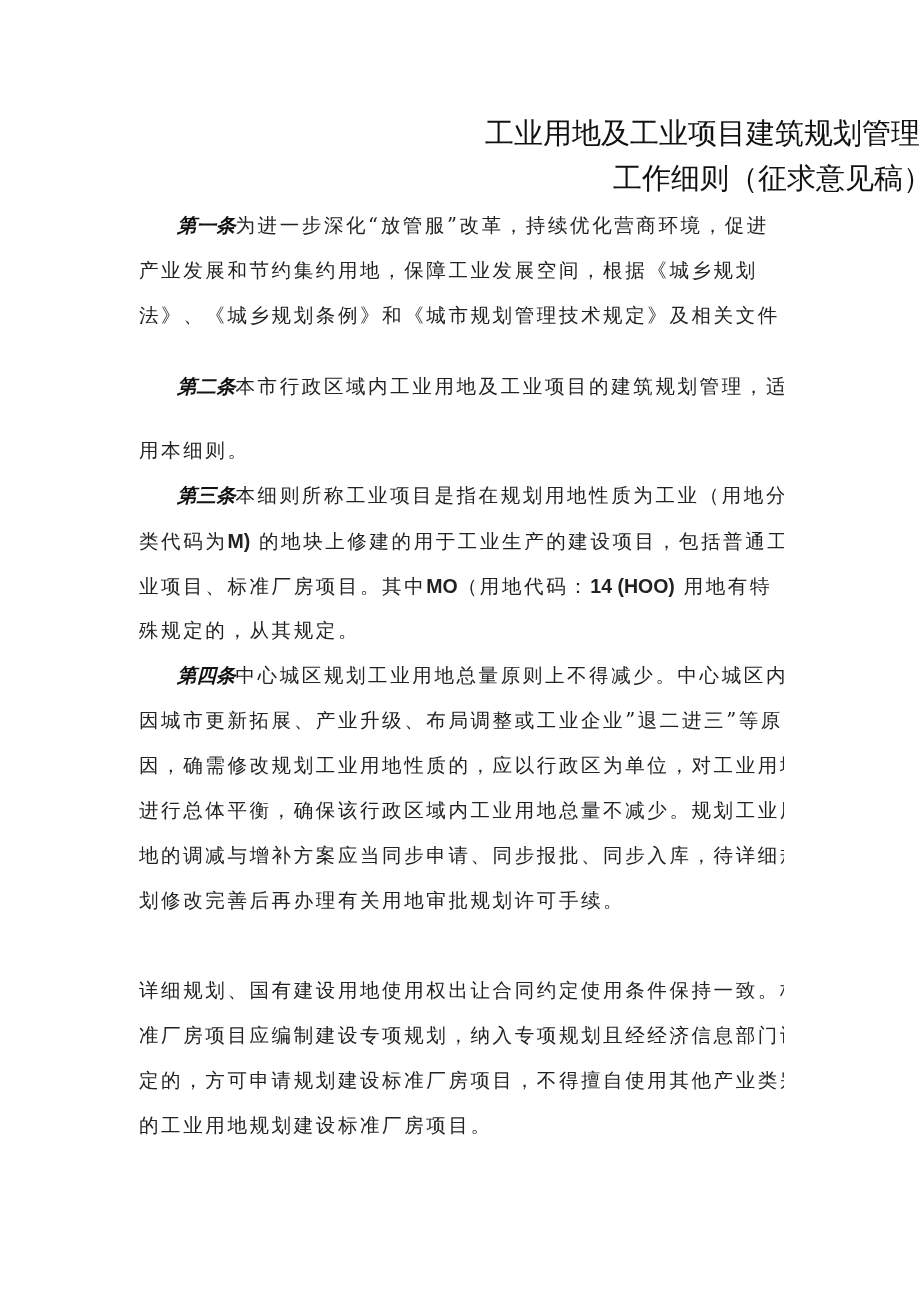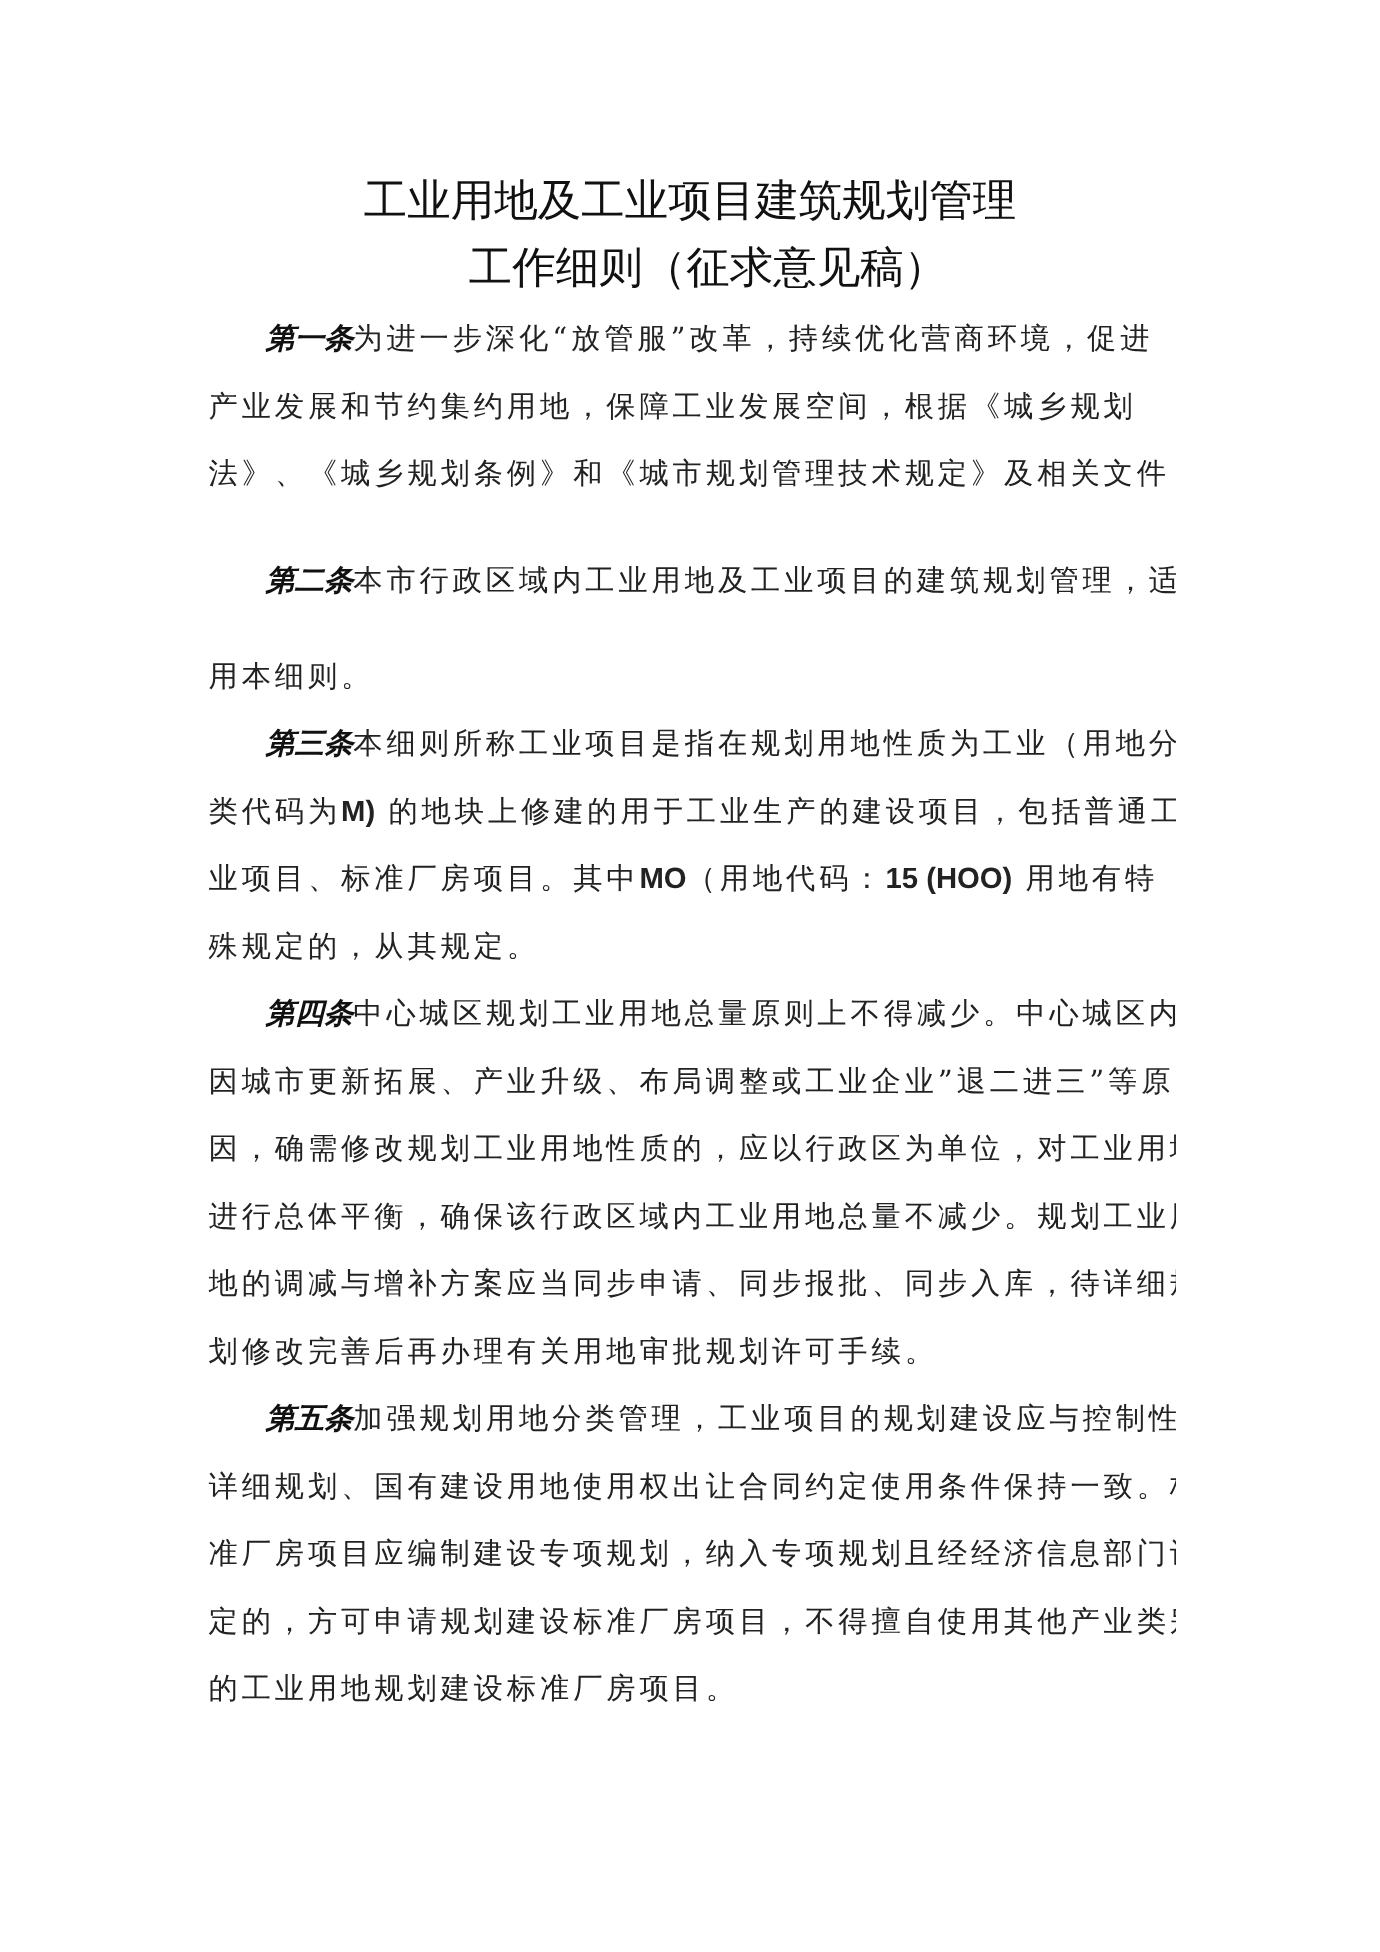--- a/index.html
+++ b/index.html
@@ -1,19 +1,19 @@
 <!DOCTYPE html>
 <html><head>
 <meta charset="utf-8">
 <style>
   html, body { margin: 0; padding: 0; background: #ffffff; }
   body { width: 920px; height: 1301px; position: relative; overflow: hidden; color: #1a1a1a; }
   .page { position: absolute; left: 0; top: 0; width: 920px; height: 1301px; }
   .title {
-    position: absolute; left: 0; width: 920px; text-align: center;
+    position: absolute; left: 0; width: 920px; text-align: right;
     font-family: Liberation Sans, sans-serif; font-size: 29px; color: #111;
     letter-spacing: 0px; white-space: nowrap;
   }
   .title.t1 { top: 114px; }
   .title.t2 { top: 159px; padding-left: 12px; }
   .line {
     position: absolute; left: 139px; width: 645px; white-space: nowrap;
     font-family: "DejaVu Serif", serif; font-size: 19.5px; color: #222;
     letter-spacing: 2.6px; line-height: 26px; overflow: hidden;
   }
@@ -40,34 +40,31 @@
   </div>
   <div class="line" style="top:438px">用本细则。</div>
 
   <div class="line indent" style="top:483px">
     <span class="bold">第三条</span><span>本细则所称工业项目是指在规划用地性质为工业（用地分</span>
   </div>
   <div class="line" style="top:528px">
     <span>类代码为</span><span class="latin">M)</span><span> 的地块上修建的用于工业生产的建设项目，包括普通工</span>
   </div>
   <div class="line" style="top:573px">
-    <span>业项目、标准厂房项目。其中</span><span class="latin">MO</span><span>（用地代码：</span><span class="latin">15 (HOO)</span><span> 用地有特</span>
+    <span>业项目、标准厂房项目。其中</span><span class="latin">MO</span><span>（用地代码：</span><span class="latin">14 (HOO)</span><span> 用地有特</span>
   </div>
   <div class="line" style="top:618px">殊规定的，从其规定。</div>
 
   <div class="line indent" style="top:663px">
     <span class="bold">第四条</span><span>中心城区规划工业用地总量原则上不得减少。中心城区内</span>
   </div>
   <div class="line" style="top:708px">因城市更新拓展、产业升级、布局调整或工业企业”退二进三”等原</div>
   <div class="line" style="top:753px">因，确需修改规划工业用地性质的，应以行政区为单位，对工业用地</div>
   <div class="line" style="top:798px">进行总体平衡，确保该行政区域内工业用地总量不减少。规划工业用</div>
   <div class="line" style="top:843px">地的调减与增补方案应当同步申请、同步报批、同步入库，待详细规</div>
   <div class="line" style="top:888px">划修改完善后再办理有关用地审批规划许可手续。</div>
 
-  <div class="line indent" style="top:933px">
-    <span class="bold">第五条</span><span>加强规划用地分类管理，工业项目的规划建设应与控制性</span>
-  </div>
   <div class="line" style="top:978px">详细规划、国有建设用地使用权出让合同约定使用条件保持一致。标</div>
   <div class="line" style="top:1023px">准厂房项目应编制建设专项规划，纳入专项规划且经经济信息部门认</div>
   <div class="line" style="top:1068px">定的，方可申请规划建设标准厂房项目，不得擅自使用其他产业类别</div>
   <div class="line" style="top:1113px">的工业用地规划建设标准厂房项目。</div>
 
 </div>
 
 </body></html>

